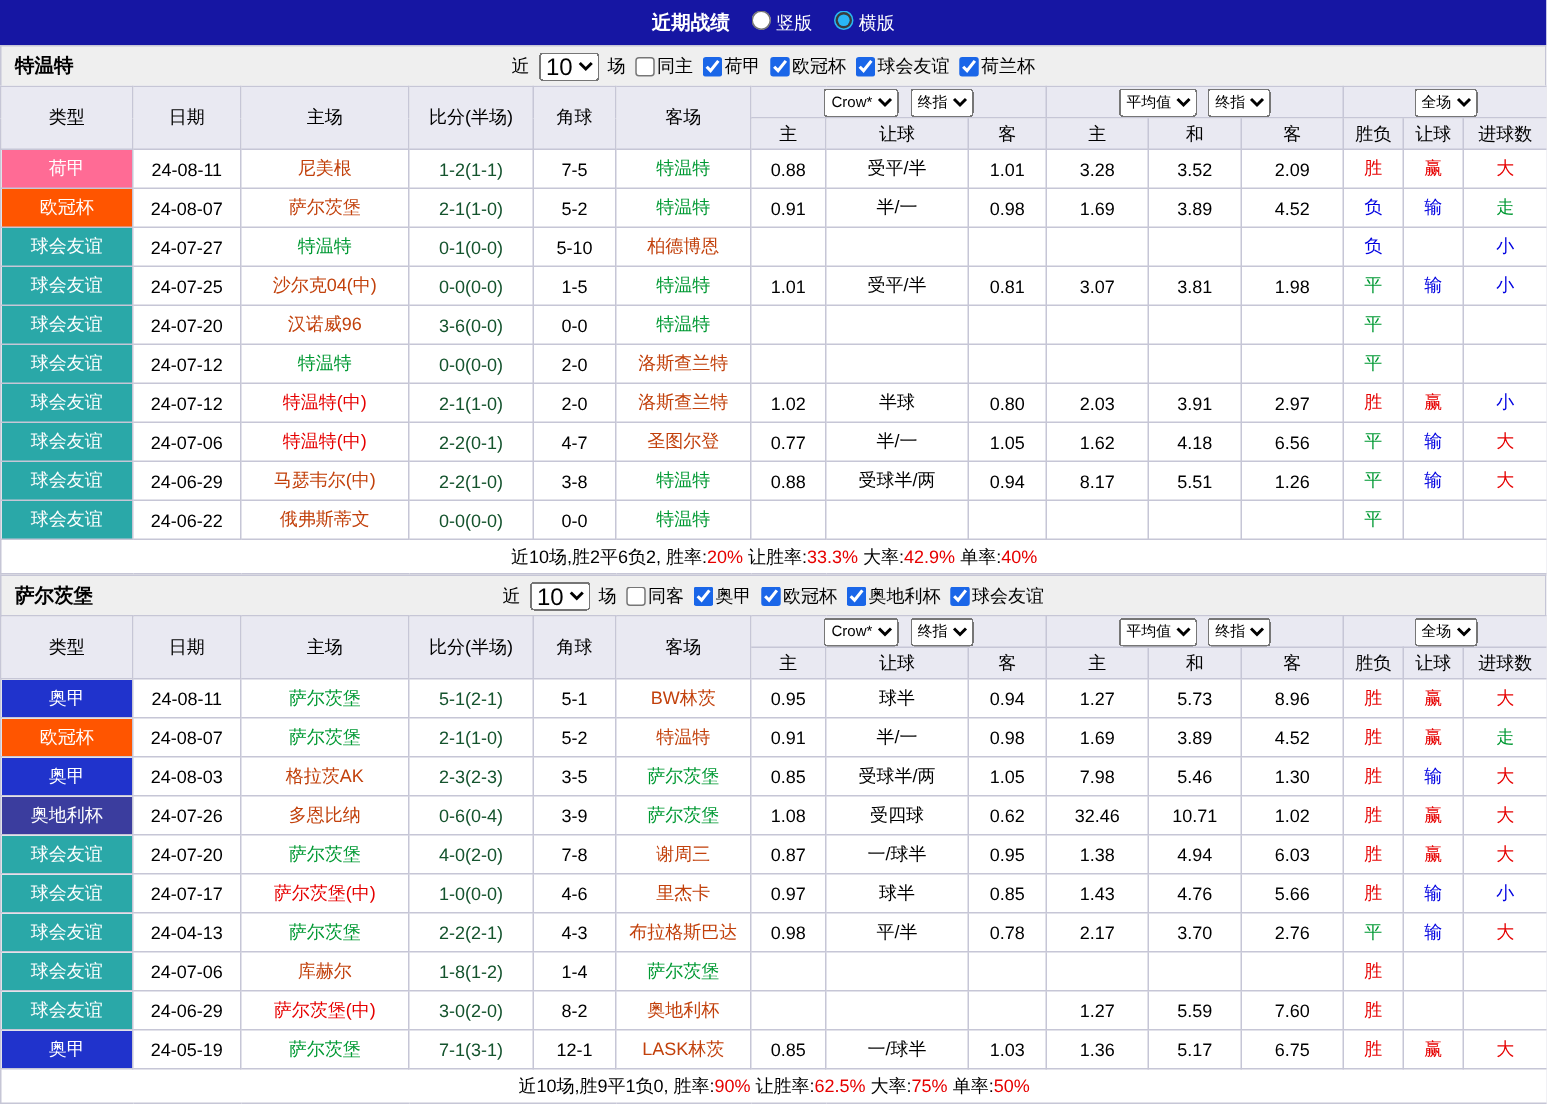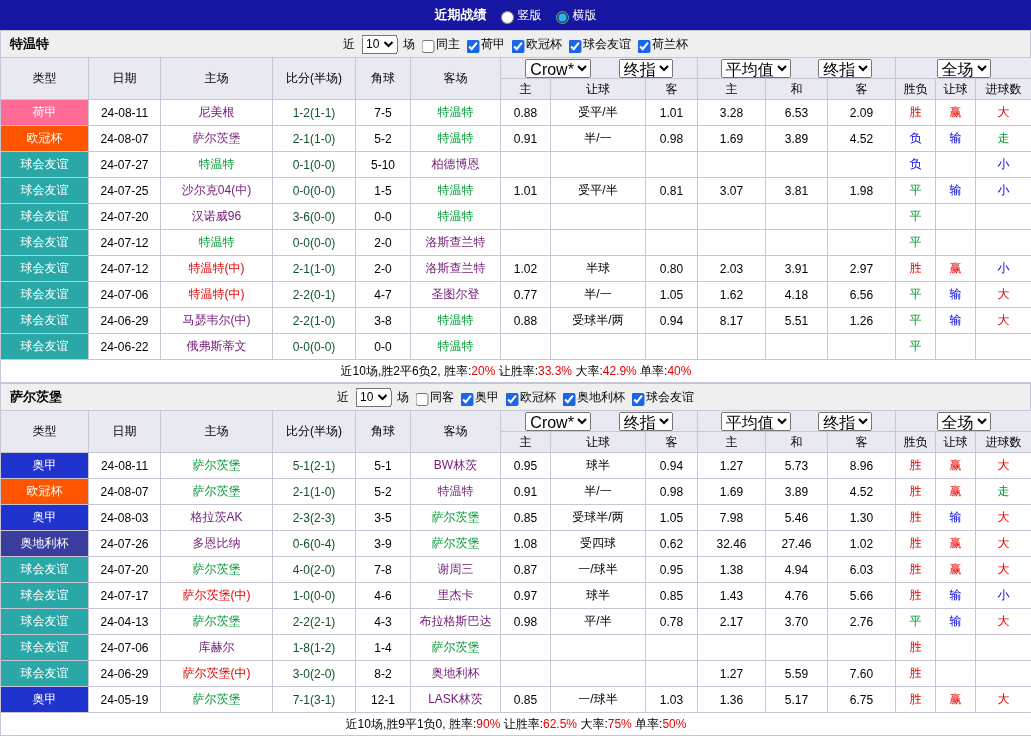--- a/index.html
+++ b/index.html
@@ -1,38 +1,38 @@
 <!DOCTYPE html>
 <html><head>
 <meta charset="utf-8">
 <style>
   *{margin:0;padding:0;box-sizing:border-box}
   html,body{background:#fff}
   body{width:1031px;font-family:"Liberation Sans","DejaVu Sans",sans-serif;font-size:12px;color:#000}
   .topbar{height:30px;background:#1616a3;display:flex;align-items:center;justify-content:center;gap:14px;color:#fff}
   .tb-title{font-weight:bold;font-size:13px}
-  .radio-opt{display:inline-flex;align-items:flex-end;gap:4px;cursor:pointer;font-size:12px}
+  .radio-opt{display:inline-flex;align-items:flex-start;gap:4px;cursor:pointer;font-size:12px}
   .radio-opt input{accent-color:#29b6f6;width:13px;height:13px;margin:0}
   .sec-head{position:relative;height:27px;background:#efefef;border:1px solid #c6c6d6;border-bottom:none;display:flex;align-items:center}
   .sec-title{font-weight:bold;font-size:13px;padding:0 9px}
   .filter{position:absolute;left:50%;transform:translateX(-50%);display:flex;align-items:center;gap:6px;white-space:nowrap}
-  .filter select{font-size:12px;height:19px}
-  .chk{display:inline-flex;align-items:flex-end;gap:2px;cursor:pointer}
+  .filter select{font-size:16px;height:19px}
+  .chk{display:inline-flex;align-items:center;gap:2px;cursor:pointer}
   .chk input{width:13px;height:13px;margin:0;accent-color:#1a66e8}
   .leagues{display:inline-flex;align-items:center;gap:6px}
   table{width:1031px;table-layout:fixed;border-collapse:collapse;font-size:12px}
   th,td{border:1px solid #c6c6d6;text-align:center;overflow:hidden;white-space:nowrap;padding:0 1px}
   thead th{background:#e9e9f2;font-weight:normal;height:21px}
-  thead select{font-size:16px;height:19px;margin:0 12px}
+  thead select{font-size:10px;height:19px;margin:0 2px}
   tbody td{height:26px;background:#fff}
   td.type{color:#fff}
   td.score{color:#14532d}
   .tm-g{color:#009933}
   .tm-r{color:#e60000}
-  .tm-k{color:#701a75}
+  .tm-k{color:#c2410c}
   .res.r{color:#e60000}
   .res.d{color:#009933}
   .res.l{color:#0000e0}
   .summary{height:23px;background:#fff}
   .summary .red{color:#e60000}
 </style>
 </head>
 <body>
 
 <div class="topbar">
@@ -133,21 +133,21 @@
           <td class="type" style="background: rgb(255, 107, 149);">荷甲</td>
           <td>24-08-11</td>
           <td class="tm-k">尼美根</td>
           <td class="score">1-2(1-1)</td>
           <td>7-5</td>
           <td class="tm-g">特温特</td>
           <td>0.88</td>
           <td>受平/半</td>
           <td>1.01</td>
           <td>3.28</td>
-          <td>6.53</td>
+          <td>3.52</td>
           <td>2.09</td>
           <td class="res r">胜</td>
           <td class="res r">赢</td>
           <td class="res r">大</td>
         </tr>
         <tr>
           <td class="type" style="background: rgb(255, 85, 0);">欧冠杯</td>
           <td>24-08-07</td>
           <td class="tm-k">萨尔茨堡</td>
           <td class="score">2-1(1-0)</td>
@@ -445,21 +445,21 @@
           <td class="type" style="background: rgb(59, 61, 158);">奥地利杯</td>
           <td>24-07-26</td>
           <td class="tm-k">多恩比纳</td>
           <td class="score">0-6(0-4)</td>
           <td>3-9</td>
           <td class="tm-g">萨尔茨堡</td>
           <td>1.08</td>
           <td>受四球</td>
           <td>0.62</td>
           <td>32.46</td>
-          <td>27.46</td>
+          <td>10.71</td>
           <td>1.02</td>
           <td class="res r">胜</td>
           <td class="res r">赢</td>
           <td class="res r">大</td>
         </tr>
         <tr>
           <td class="type" style="background: rgb(42, 168, 168);">球会友谊</td>
           <td>24-07-20</td>
           <td class="tm-g">萨尔茨堡</td>
           <td class="score">4-0(2-0)</td>

